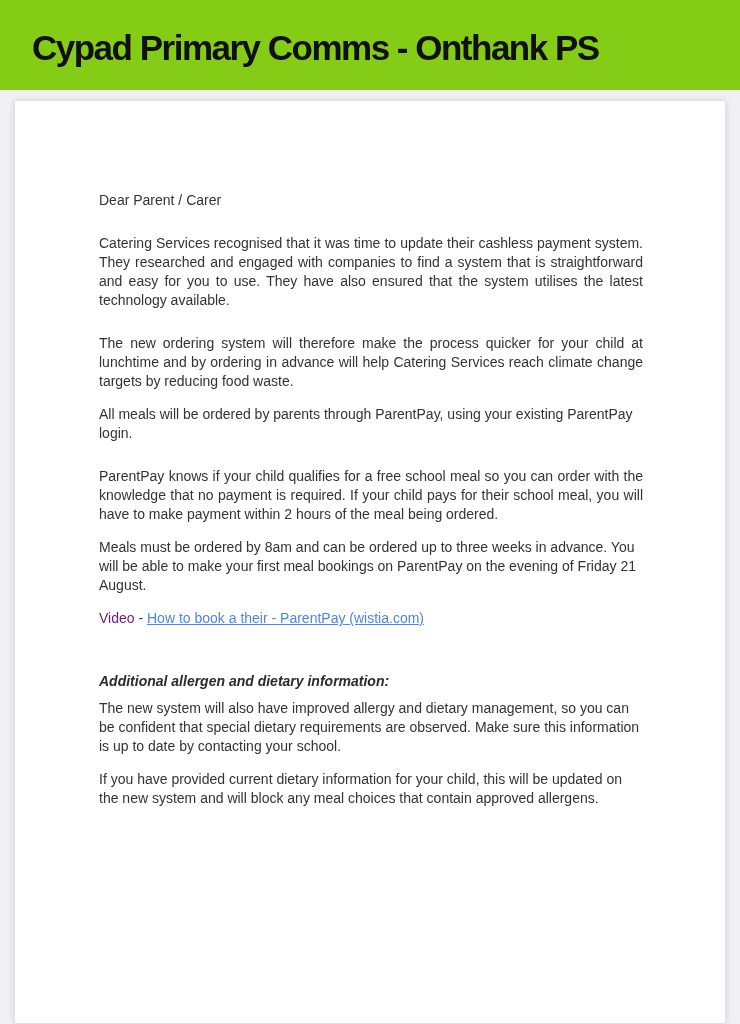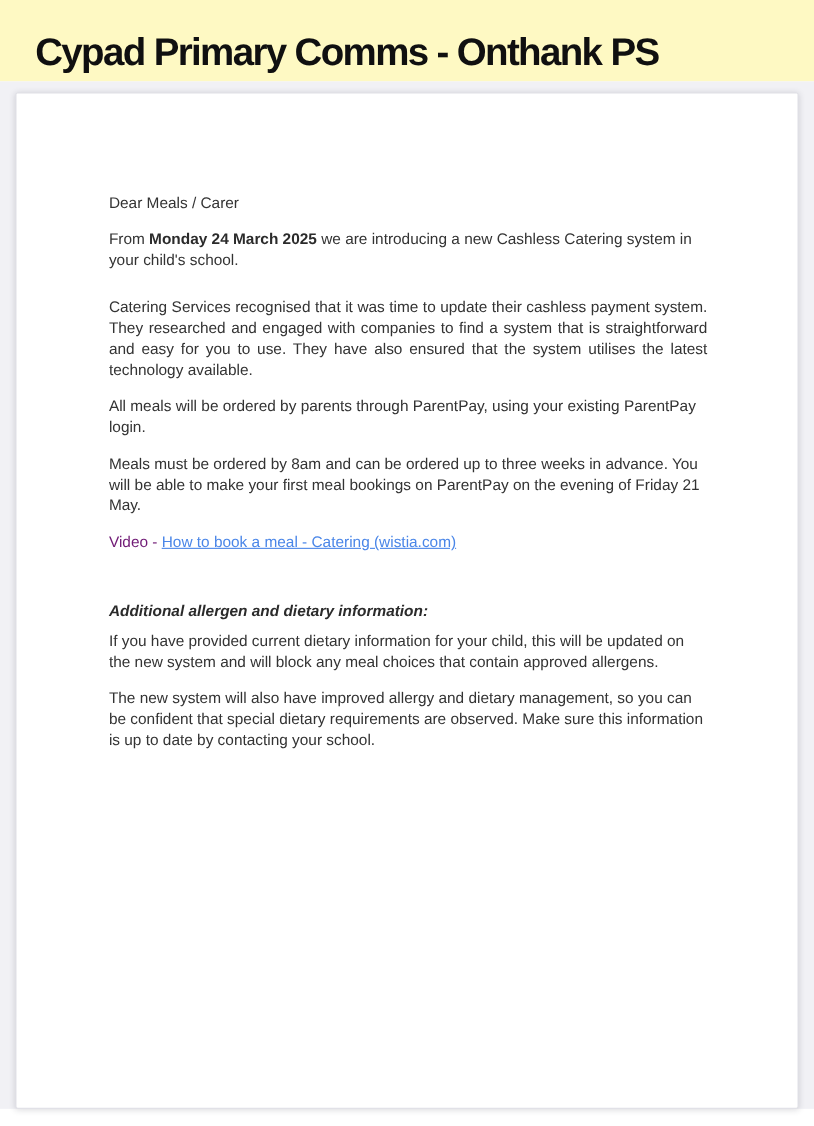--- a/index.html
+++ b/index.html
@@ -5,23 +5,23 @@
   * { box-sizing: border-box; margin: 0; padding: 0; }
   html, body {
     width: 740px;
     height: 1024px;
     overflow: hidden;
     background: #ffffff;
     font-family: "Liberation Sans", sans-serif;
   }
   
   .app-header {
-    background: #fef9c3;
+    background: #84cc16;
     padding: 28px 27px 18px 32px;
-    height: 74px;
+    height: 90px;
   }
   .app-header h1 {
     font-size: 35px;
     font-weight: bold;
     letter-spacing: -1.5px;
     color: #101010;
     white-space: nowrap;
   }
   
   .page-bg {
@@ -67,38 +67,39 @@
 <body>
 
 <header class="app-header">
   <h1>Cypad Primary Comms - Onthank PS</h1>
 </header>
 
 <div class="page-bg">
   <div class="letter-card">
     <div class="letter-body">
 
-      <p>Dear Meals / Carer</p>
+      <p>Dear Parent / Carer</p>
 
-      <p><span>From </span><b>Monday 24 March 2025</b><span> we are introducing a new Cashless Catering system in your child's school.</span></p>
 
       <p class="justify">Catering Services recognised that it was time to update their cashless payment system. They researched and engaged with companies to find a system that is straightforward and easy for you to use. They have also ensured that the system utilises the latest technology available.</p>
 
+      <p class="justify">The new ordering system will therefore make the process quicker for your child at lunchtime and by ordering in advance will help Catering Services reach climate change targets by reducing food waste.</p>
 
       <p>All meals will be ordered by parents through ParentPay, using your existing ParentPay login.</p>
 
 
+      <p class="justify">ParentPay knows if your child qualifies for a free school meal so you can order with the knowledge that no payment is required. If your child pays for their school meal, you will have to make payment within 2 hours of the meal being ordered.</p>
 
-      <p>Meals must be ordered by 8am and can be ordered up to three weeks in advance. You will be able to make your first meal bookings on ParentPay on the evening of Friday 21 May.</p>
+      <p>Meals must be ordered by 8am and can be ordered up to three weeks in advance. You will be able to make your first meal bookings on ParentPay on the evening of Friday 21 August.</p>
 
 
-      <p class="video-line"><span class="video-label">Video - </span><a class="video-link" href="#">How to book a meal - Catering (wistia.com)</a></p>
+      <p class="video-line"><span class="video-label">Video - </span><a class="video-link" href="#">How to book a their - ParentPay (wistia.com)</a></p>
 
       <p class="allergen-heading">Additional allergen and dietary information:</p>
 
+      <p>The new system will also have improved allergy and dietary management, so you can be confident that special dietary requirements are observed. Make sure this information is up to date by contacting your school.</p>
+
       <p>If you have provided current dietary information for your child, this will be updated on the new system and will block any meal choices that contain approved allergens.</p>
-
-      <p>The new system will also have improved allergy and dietary management, so you can be confident that special dietary requirements are observed. Make sure this information is up to date by contacting your school.</p>
 
 
     </div>
   </div>
 </div>
 
 </body></html>

